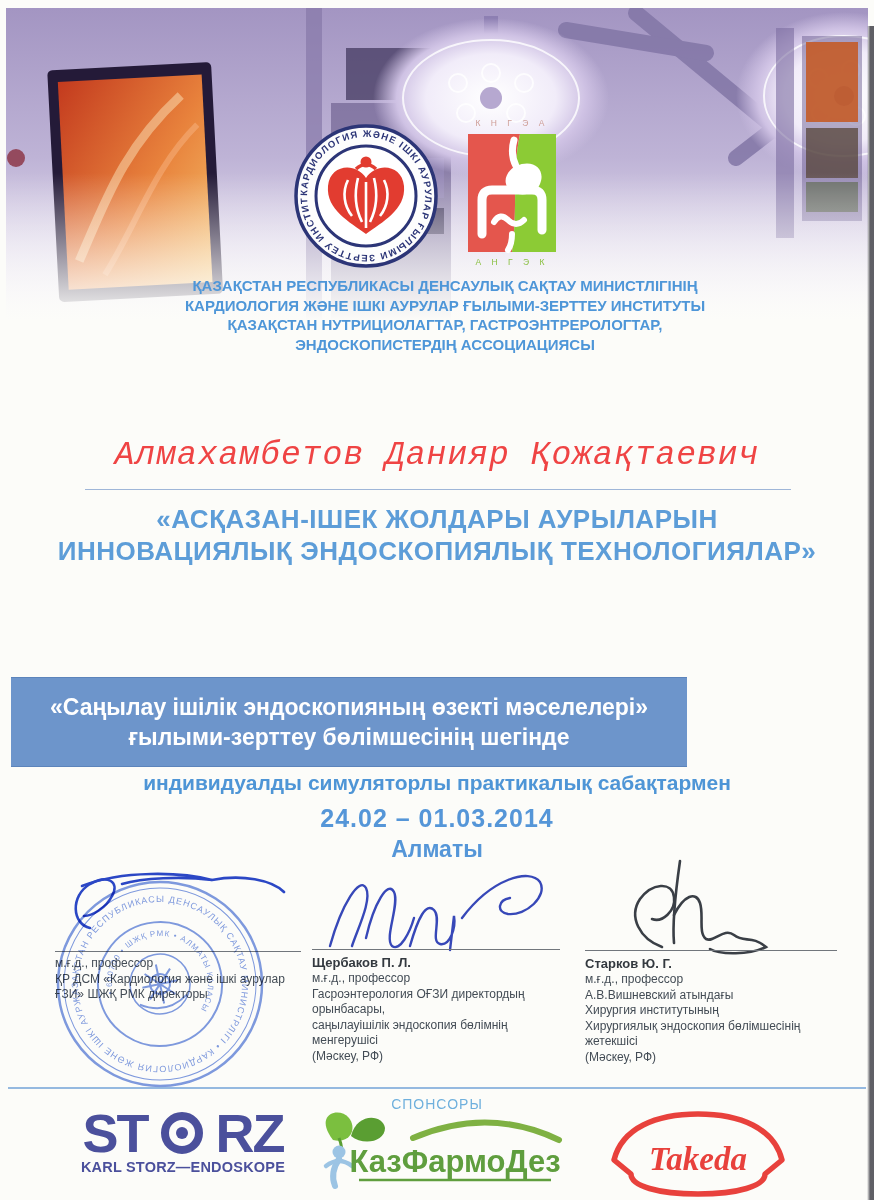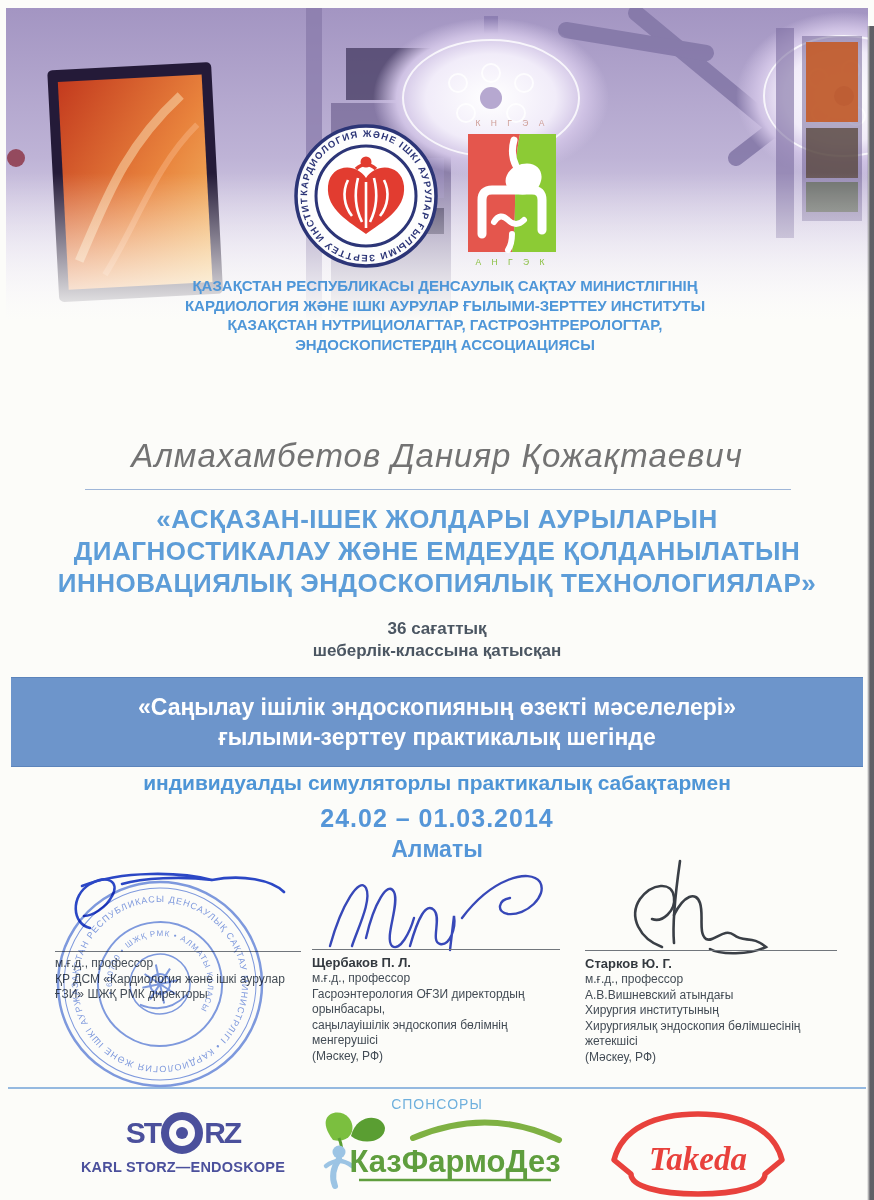--- a/index.html
+++ b/index.html
@@ -17,34 +17,34 @@
 
   
   #scan-edge{right:0;top:26px;width:7px;height:1174px;
     background:linear-gradient(to left,#44444c 55%,rgba(68,68,76,0));opacity:.85;}
 
   
   .org-line{color:#4e96d8;font-weight:bold;font-size:15px;line-height:19.5px;}
   #org-block{top:276px;margin-left:8px;}
 
   
-  #hand-name{top:437px;color:#737373;font-size:33px;
-    font-family:Liberation Sans, sans-serif;font-style:italic;letter-spacing:1px;}
+  #hand-name{top:437px;color:#ef4444;font-size:33px;
+    font-family:Liberation Mono, monospace;font-style:italic;letter-spacing:1px;}
   #hand-line{top:489px;left:85px;width:706px;height:1px;background:#9fb6d8;}
 
   
   #title-block{top:503px;}
   .title-line{color:#5d9dd8;font-weight:bold;font-size:26px;line-height:32px;letter-spacing:.5px;}
 
   
   #duration-block{top:618px;}
   .duration-line{color:#4b5662;font-weight:bold;font-size:17px;line-height:21.5px;}
 
   
-  #banner{top:677px;left:11px;width:852px;height:88px;background:#6d95cb;
+  #banner{top:677px;left:11px;width:676px;height:88px;background:#6d95cb;
     display:flex;flex-direction:column;justify-content:center;
     border-top:1px solid #5c84bb;border-bottom:1px solid #5c84bb;}
   .banner-line{color:#fff;font-weight:bold;font-size:23px;line-height:30px;text-align:center;}
 
   #practice-line{top:771px;color:#4e95d6;font-weight:bold;font-size:21px;}
 
   #date-range{top:804px;color:#5596d8;font-weight:bold;font-size:25px;letter-spacing:1px;}
   #city{top:836px;color:#5596d8;font-weight:bold;font-size:23px;}
 
   
@@ -59,21 +59,21 @@
   #sig-block-3{top:955px;left:585px;width:262px;}
 
   #stamp{left:52px;top:876px;opacity:.72;mix-blend-mode:multiply;transform:rotate(-12deg);}
 
   
   #bottom-divider{top:1087px;left:8px;width:858px;height:2px;background:#7aa7d9;opacity:.8;}
   #sponsors-label{top:1096px;color:#6fb0dd;font-size:14px;font-weight:normal;letter-spacing:1px;}
 
   #storz{left:68px;top:1110px;width:230px;text-align:center;color:#4b509c;}
   #storz-word{display:flex;justify-content:center;align-items:center;font-weight:bold;
-    font-size:30px;letter-spacing:-2px;line-height:46px;}
+    font-size:54px;letter-spacing:-2px;line-height:46px;gap:12px;}
   #storz-o{display:inline-block;width:26px;height:26px;border:8px solid #4b509c;
     border-radius:50%;position:relative;margin:0 1px;}
   #storz-o::after{content:"";position:absolute;left:7px;top:7px;width:12px;height:12px;
     border-radius:50%;background:#4b509c;}
   #storz-sub{font-size:14.5px;font-weight:bold;margin-top:3px;letter-spacing:.2px;}
 
   #kazfarmodez{left:293px;top:1104px;}
   #takeda{left:608px;top:1102px;}
 
   .lamp-ring{fill:none;stroke:rgba(255,255,255,.8);stroke-width:2;}
@@ -210,32 +210,27 @@
     <div class="org-line">КАРДИОЛОГИЯ ЖӘНЕ ІШКІ АУРУЛАР ҒЫЛЫМИ-ЗЕРТТЕУ ИНСТИТУТЫ</div>
     <div class="org-line">ҚАЗАҚСТАН НУТРИЦИОЛАГТАР, ГАСТРОЭНТРЕРОЛОГТАР,</div>
     <div class="org-line">ЭНДОСКОПИСТЕРДІҢ АССОЦИАЦИЯСЫ</div>
   </div>
 
   <div id="hand-name" class="abs center">Алмахамбетов Данияр Қожақтаевич</div>
   <div id="hand-line" class="abs"></div>
 
   <div id="title-block" class="abs center">
     <div class="title-line">«АСҚАЗАН-ІШЕК ЖОЛДАРЫ АУРЫЛАРЫН</div>
-    <div class="title-line">ДИАГНОСТИКАЛАУ ЖӘНЕ ЕМДЕУДЕ ҚОЛДАНЫЛАТЫН</div>
     <div class="title-line">ИННОВАЦИЯЛЫҚ ЭНДОСКОПИЯЛЫҚ ТЕХНОЛОГИЯЛАР»</div>
   </div>
 
-  <div id="duration-block" class="abs center">
-    <div class="duration-line">36 сағаттық</div>
-    <div class="duration-line">шеберлік-классына қатысқан</div>
-  </div>
 
   <div id="banner" class="abs">
     <div class="banner-line">«Саңылау ішілік эндоскопияның өзекті мәселелері»</div>
-    <div class="banner-line">ғылыми-зерттеу практикалық шегінде</div>
+    <div class="banner-line">ғылыми-зерттеу бөлімшесінің шегінде</div>
   </div>
 
   <div id="practice-line" class="abs center">индивидуалды симуляторлы практикалық сабақтармен</div>
 
   <div id="date-range" class="abs center">24.02 – 01.03.2014</div>
   <div id="city" class="abs center">Алматы</div>
 
   <svg class="abs" style="left:62px;top:866px" width="230" height="85" viewBox="0 0 230 85">
     <g stroke="#2b47c5" stroke-width="2.6" fill="none" stroke-linecap="round">
       <path d="M28,62 C10,58 8,30 28,18 C46,8 58,16 50,30 C44,42 30,50 22,50"></path>

